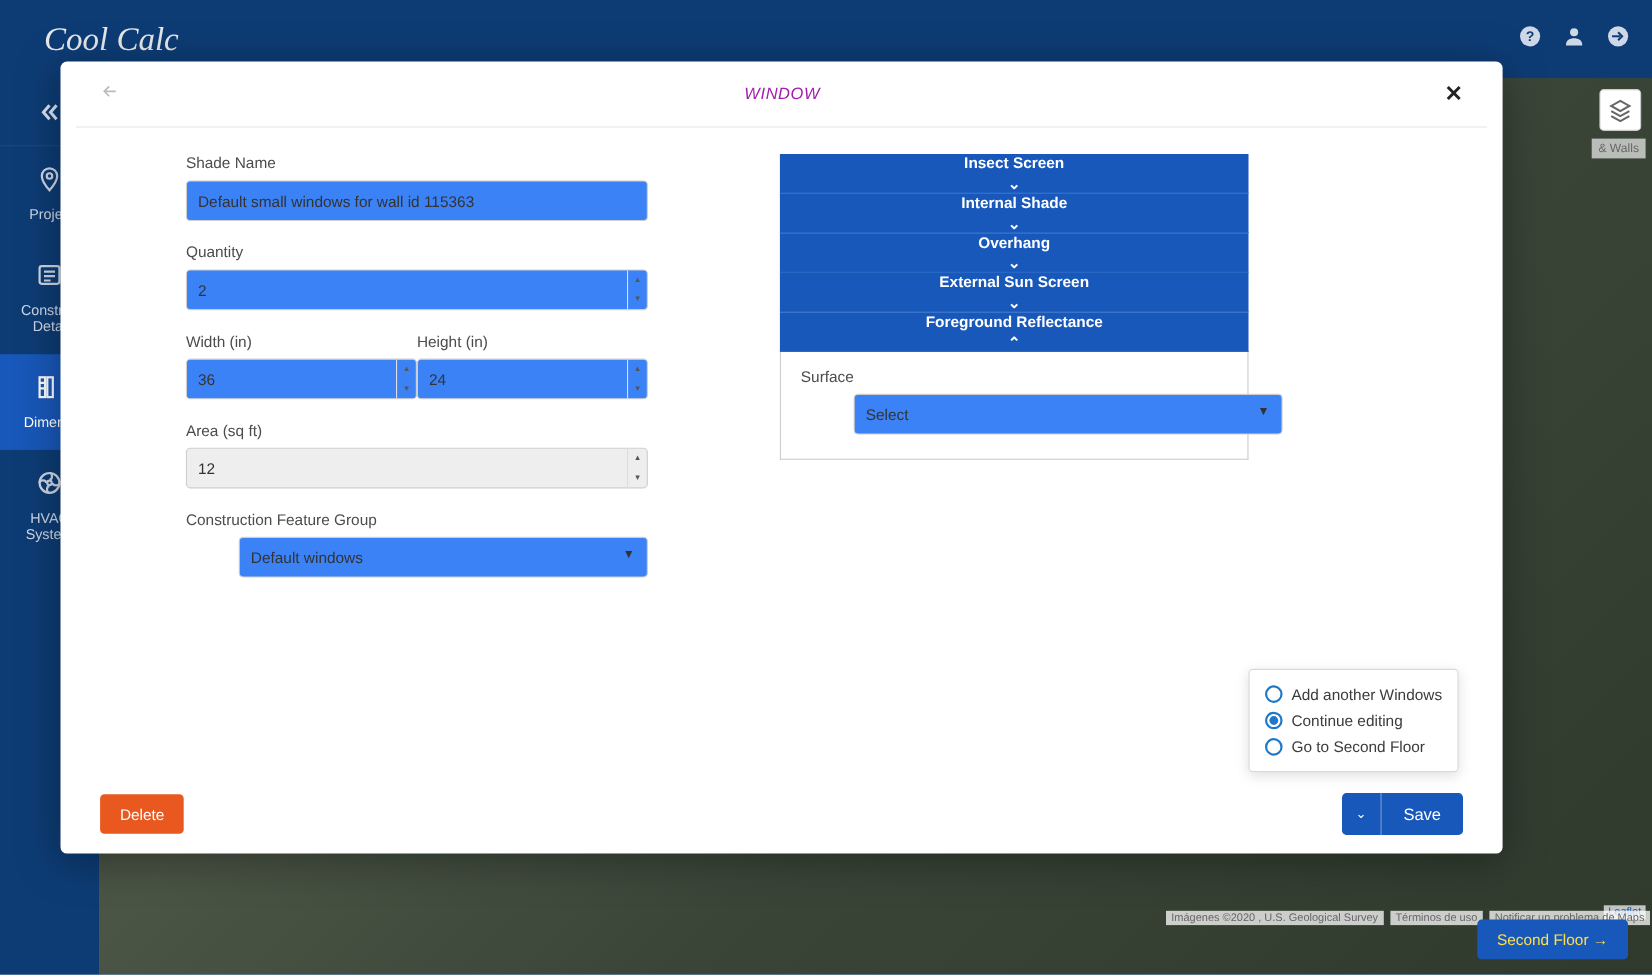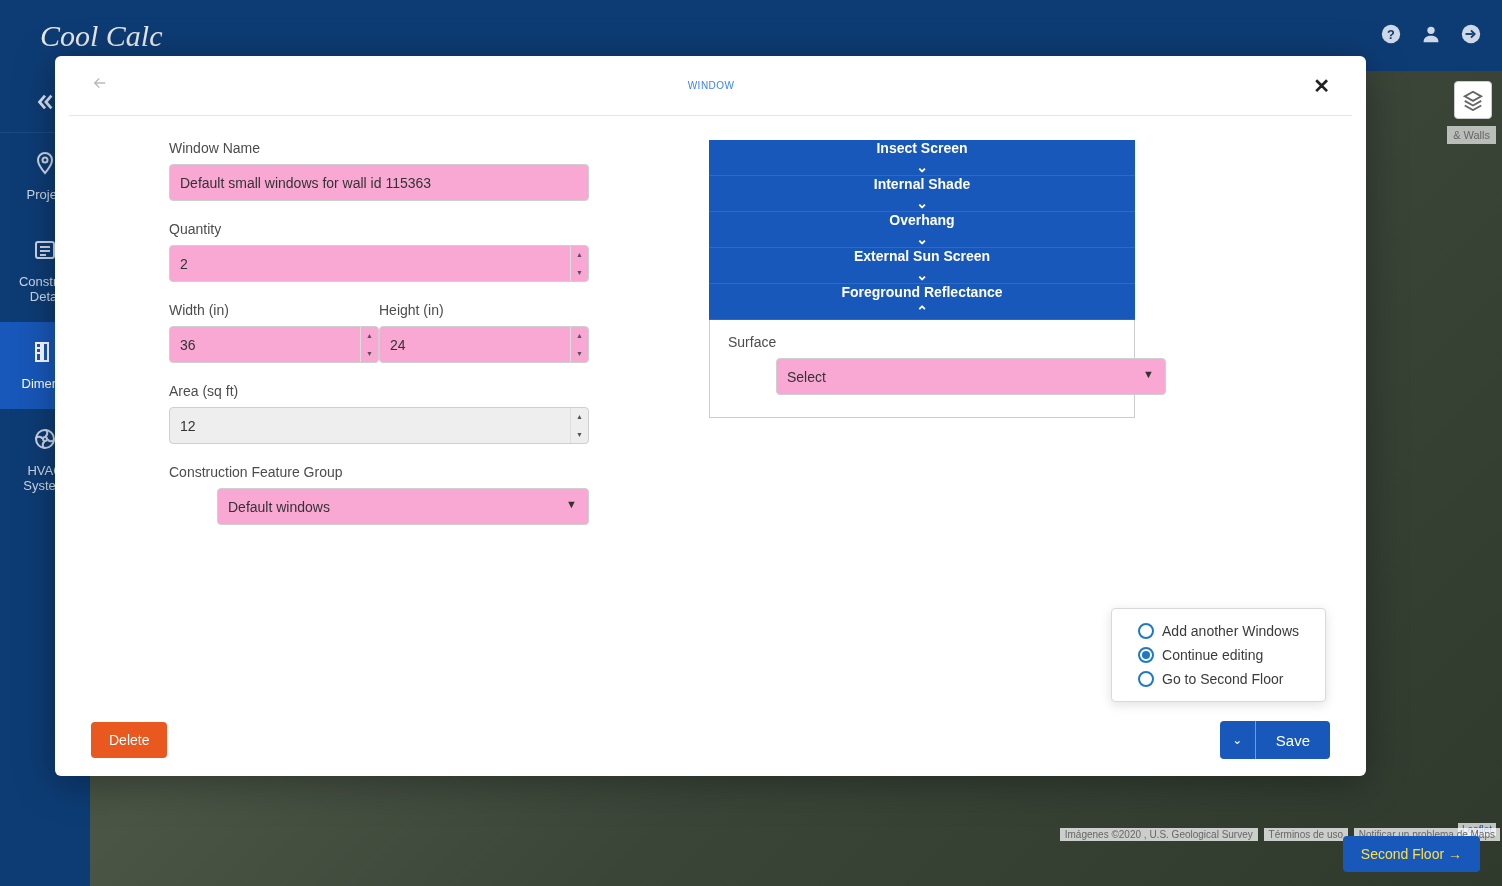--- a/index.html
+++ b/index.html
@@ -111,36 +111,36 @@
 .modal-header {
   height: 60px;
   display: flex; align-items: center;
   padding: 0 22px;
   border-bottom: 1px solid #e6e6e6;
   margin: 0 14px;
 }
 .back-arrow { color: #bbb; font-size: 20px; cursor: pointer; }
 .modal-title {
   flex: 1; text-align: center;
-  color: #3b82f6; font-size: 10px; letter-spacing: 0.5px;
+  color: #a21caf; font-size: 15px; letter-spacing: 0.5px; font-style: italic;
 }
 .close-x { color: #222; font-size: 20px; cursor: pointer; font-weight: bold; }
 
 .modal-body {
   flex: 1; display: flex; padding: 24px 38px 0 114px; gap: 120px;
 }
 .left-col { width: 420px; }
 .right-col { width: 426px; }
 .field-group { margin-bottom: 20px; }
 .field-label { font-size: 14px; color: #4b4c4e; margin-bottom: 8px; display: block; }
 .text-input, .num-input, .select {
   width: 100%; height: 37px;
   border: 1px solid #cfcfcf; border-radius: 4px;
   padding: 0 10px; font-size: 14px; color: #333;
-  background: #f9a8d4;
+  background: #3b82f6;
 }
 .num-wrap { position: relative; }
 .num-input { padding-right: 22px; }
 .spinner {
   position: absolute; right: 1px; top: 1px; bottom: 1px;
   width: 18px;
   display: flex; flex-direction: column;
   border-left: 1px solid #ddd;
 }
 .spinner span { flex: 1; display: flex; align-items:center; justify-content:center; font-size: 7px; color:#555; cursor:pointer;}
@@ -170,21 +170,21 @@
 .acc-panel .field-label { font-size: 14px; color:#4b4c4e; margin-bottom:8px;}
 .chevron { font-size: 14px; }
 
 .popup {
   position: absolute;
   right: 40px; bottom: 74px;
   background: #fff;
   border: 1px solid #d9d9d9;
   box-shadow: 0 3px 12px rgba(0,0,0,0.12);
   border-radius: 4px;
-  padding: 10px 26px;
+  padding: 10px 14px;
 }
 .radio-row { display: flex; align-items: center; gap: 8px; padding: 4px 0; cursor: pointer; }
 .radio-circle {
   width: 16px; height: 16px; border: 2px solid #1e78c8; border-radius: 50%;
   display: inline-flex; align-items:center; justify-content:center;
 }
 .radio-circle.filled::after {
   content:''; width:8px; height:8px; background:#1e78c8; border-radius:50%;
 }
 .radio-label { font-size: 14px; color: #3a3b3d; }
@@ -323,21 +323,21 @@
           <path d="M19 12H5M11 6l-6 6 6 6"></path>
         </svg>
     </span>
     <div class="modal-title">WINDOW</div>
     <span class="close-x">✕</span>
   </div>
 
   <div class="modal-body">
     <div class="left-col">
       <div class="field-group">
-        <label class="field-label">Window Name</label>
+        <label class="field-label">Shade Name</label>
         <input class="text-input" value="Default small windows for wall id 115363" style="">
       </div>
       <div class="field-group">
         <label class="field-label">Quantity</label>
         <div class="num-wrap">
           <input class="num-input" value="2" style="">
           <div class="spinner">
               <span>▲</span>
               <span>▼</span>
             </div>

